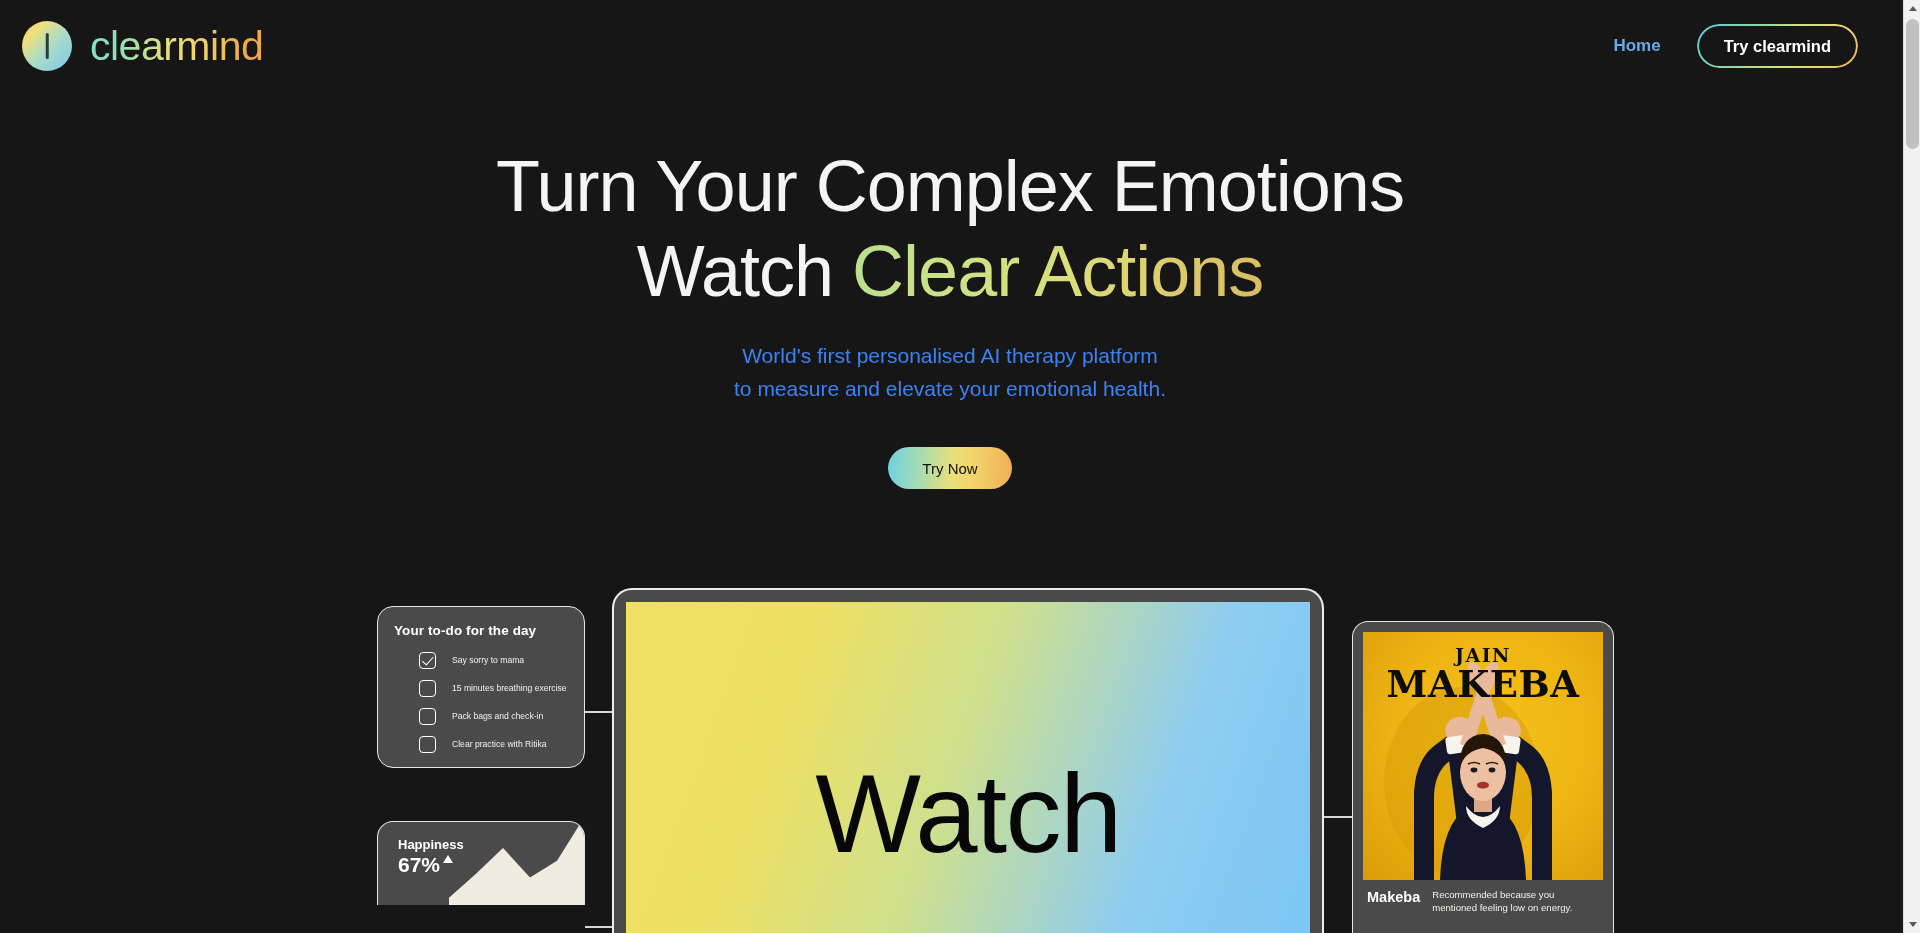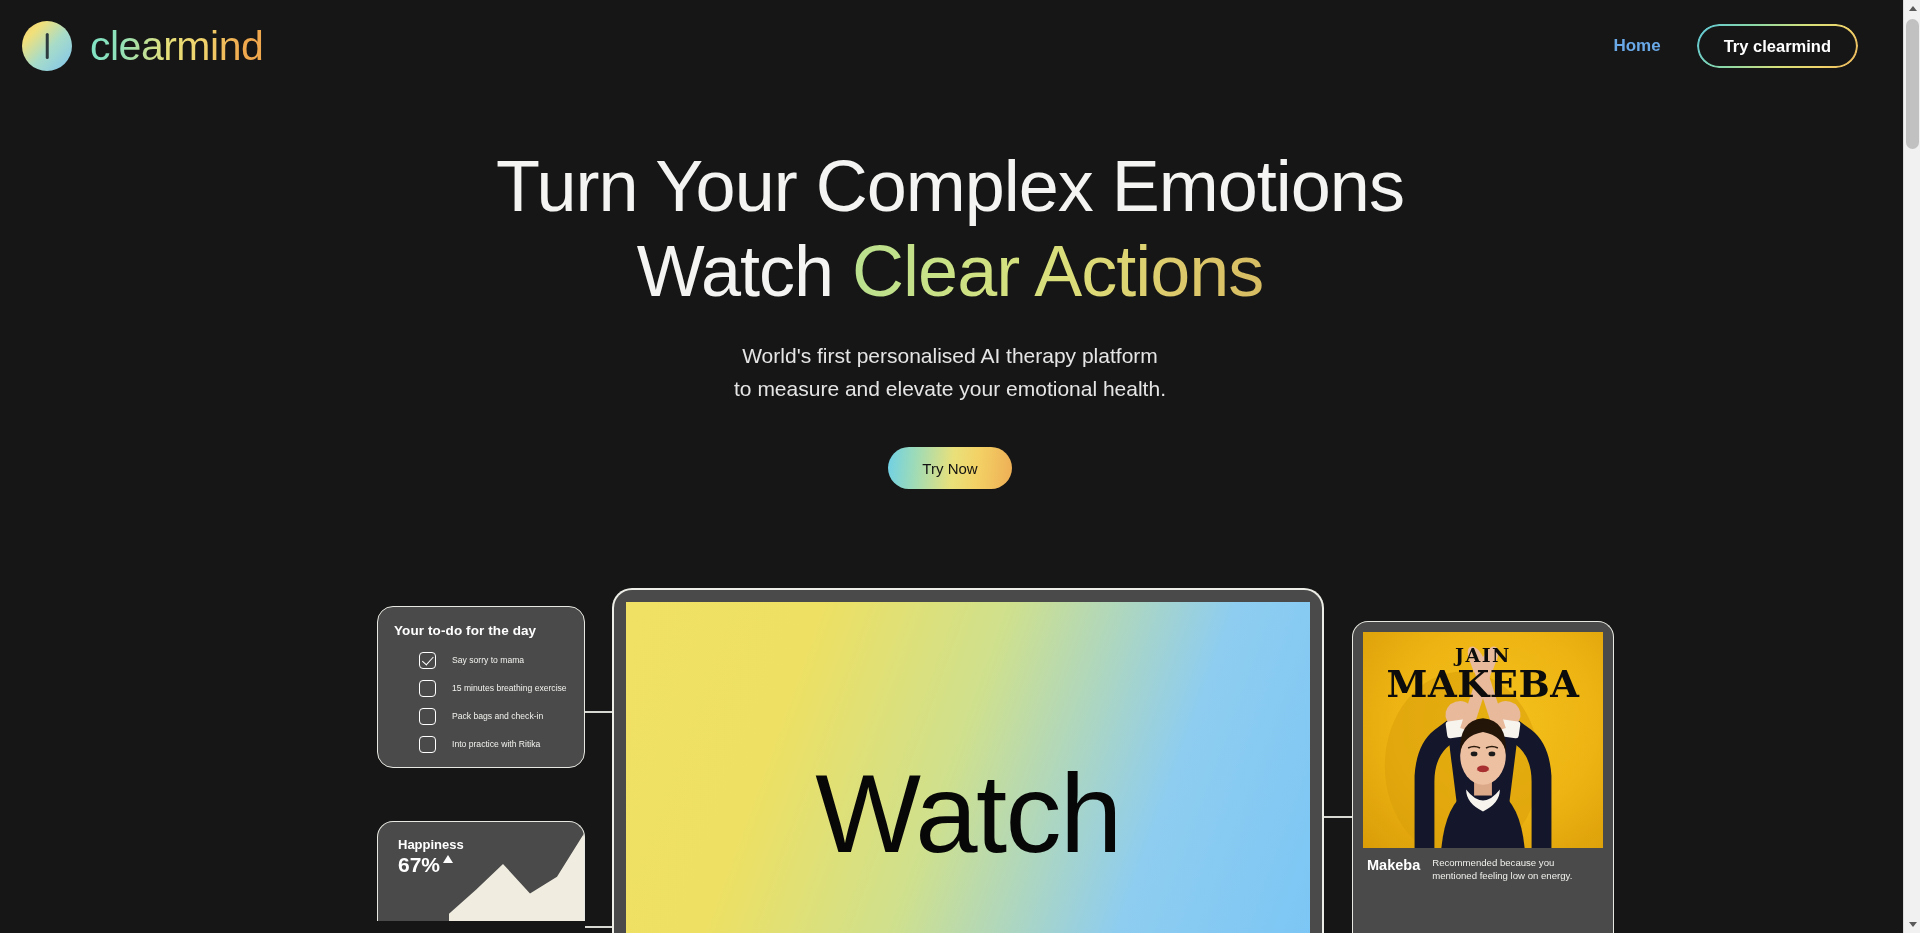--- a/index.html
+++ b/index.html
@@ -141,21 +141,21 @@
     -webkit-background-clip: text;
     background-clip: text;
     color: transparent;
     -webkit-text-fill-color: transparent;
   }
 
   .subhead {
     margin-top: 30px;
     font-size: 21px;
     line-height: 1.58;
-    color: #e5e5e5;
+    color: #3b82f6;
     font-weight: 400;
   }
 
   .cta-wrap { margin-top: 42px; }
 
   .cta-button {
     display: inline-flex;
     align-items: center;
     justify-content: center;
     height: 42px;
@@ -249,21 +249,21 @@
     font-size: 8.6px;
     color: #f2f2ee;
     line-height: 1.2;
     white-space: nowrap;
   }
 
   .happy-card {
     left: 377px;
     top: 233px;
     width: 208px;
-    height: 100px;
+    height: 84px;
     overflow: hidden;
     padding: 15px 0 0 20px;
     border-bottom: none;
     border-bottom-left-radius: 0;
     border-bottom-right-radius: 0;
   }
 
   .happy-title {
     font-size: 13px;
     font-weight: 700;
@@ -348,21 +348,21 @@
     background: #4a4a4a;
     border: 1.8px solid #e8e8e2;
     border-radius: 16px 16px 0 0;
     border-bottom: none;
     padding: 10px 10px 0 10px;
     z-index: 3;
   }
 
   .album-art {
     width: 100%;
-    height: 216px;
+    height: 248px;
     background: radial-gradient(ellipse at 55% 42%, #f5c21c 0%, #edb312 55%, #d99c08 100%);
     position: relative;
     overflow: hidden;
   }
 
   .album-title-sm {
     position: absolute;
     top: 12px; left: 0; right: 0;
     text-align: center;
     font-family: "DejaVu Serif", serif;
@@ -489,21 +489,21 @@
       <div class="todo-item">
         <div class="todo-box"></div>
         <div class="todo-label">15 minutes breathing exercise</div>
       </div>
       <div class="todo-item">
         <div class="todo-box"></div>
         <div class="todo-label">Pack bags and check-in</div>
       </div>
       <div class="todo-item">
         <div class="todo-box"></div>
-        <div class="todo-label">Into practice with Ritika</div>
+        <div class="todo-label">Clear practice with Ritika</div>
       </div>
     </div>
 
     <div class="side-card happy-card">
       <div class="happy-title">Happiness</div>
       <div class="happy-value-row">
         <div class="happy-value">67%</div>
         <div class="happy-arrow"></div>
       </div>
       <svg class="happy-chart" viewBox="0 0 135 92" preserveAspectRatio="none">

